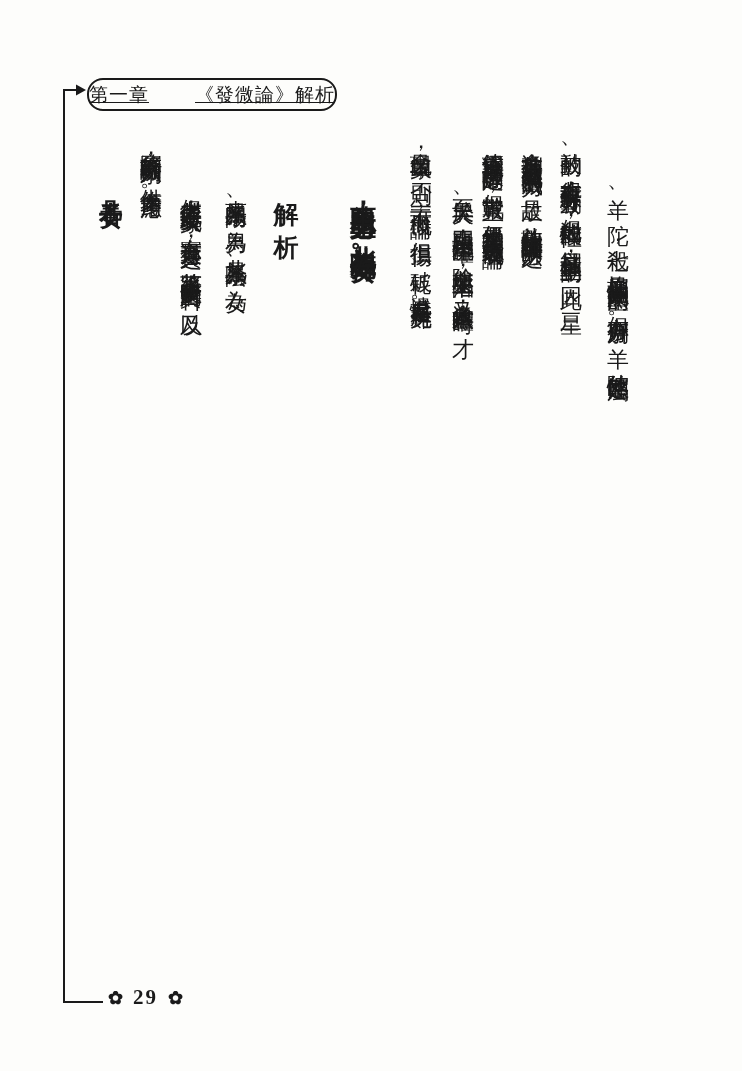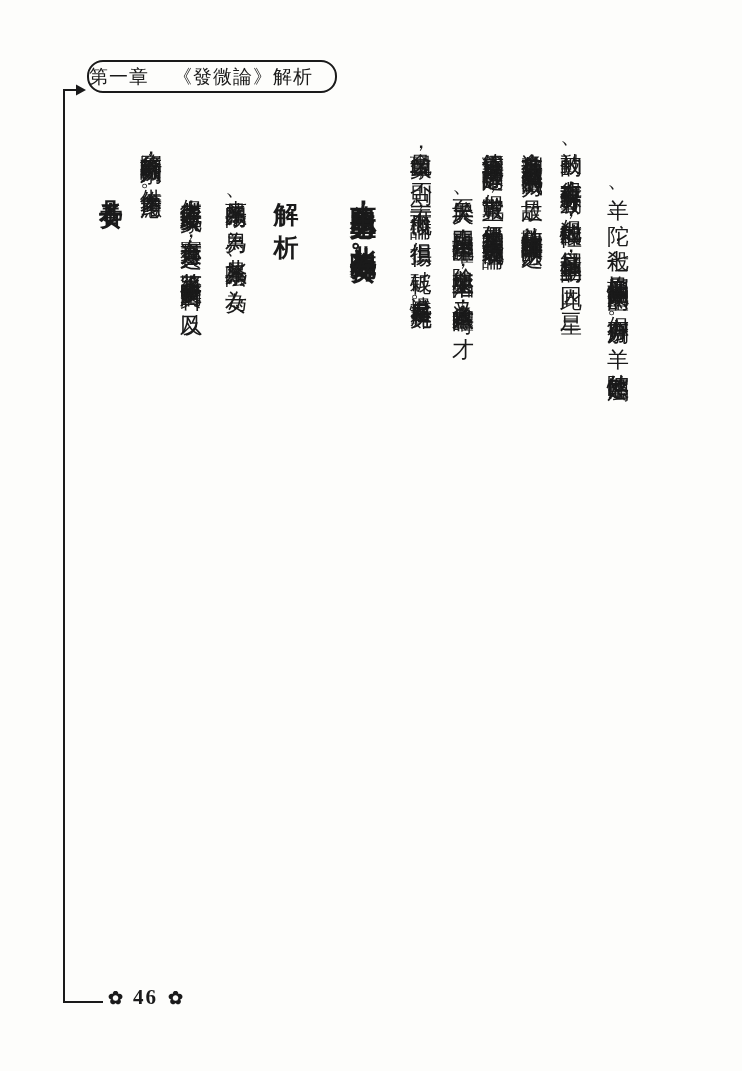--- a/index.html
+++ b/index.html
@@ -11,29 +11,30 @@
     position:relative;
     width:742px;height:1071px;
     margin:0 auto;
     background:#fdfdfb;
     color:#1a1a1a;
     overflow:hidden;
   }
   
   .chapter-box{
     position:absolute;
-    left:87px;top:60px;
+    left:87px;top:78px;
     width:250px;height:33px;
     border:2px solid #1a1a1a;
     border-radius:16px;
     box-sizing:border-box;
-    display:flex;align-items:center;justify-content:flex-start;
+    display:flex;align-items:center;justify-content:space-between;
     font-size:19px;
     letter-spacing:1px;
     white-space:nowrap;
+    text-decoration:underline;
   }
   .chapter-box .title-part{margin-left:24px;}
   
   .frame-svg{position:absolute;left:0;top:0;pointer-events:none;}
   
   .col{
     position:absolute;
     top:135px;
     writing-mode:vertical-rl;
     text-orientation:mixed;
@@ -99,17 +100,17 @@
 
   <div class="col heading" style="left:271px;">解析</div>
 
   <div class="col indent" style="left:223px;">南斗星系為陽、為男。北斗星系為陰、為女。</div>
   <div class="col indent" style="left:178px;">但若僅依此看子女現象，實在亦太過貧乏，茲將筆者手中所收集的資料，以及</div>
   <div class="col" style="left:138px;">實務的論斷條例列示，供作參考應用。</div>
   <div class="col label" style="left:97px;">凡看子女：</div>
 
   <div class="page-num">
     <span class="flower">✿</span>
-    <span class="num">46</span>
+    <span class="num">29</span>
     <span class="flower">✿</span>
   </div>
 
 </div>
 
 </body></html>

